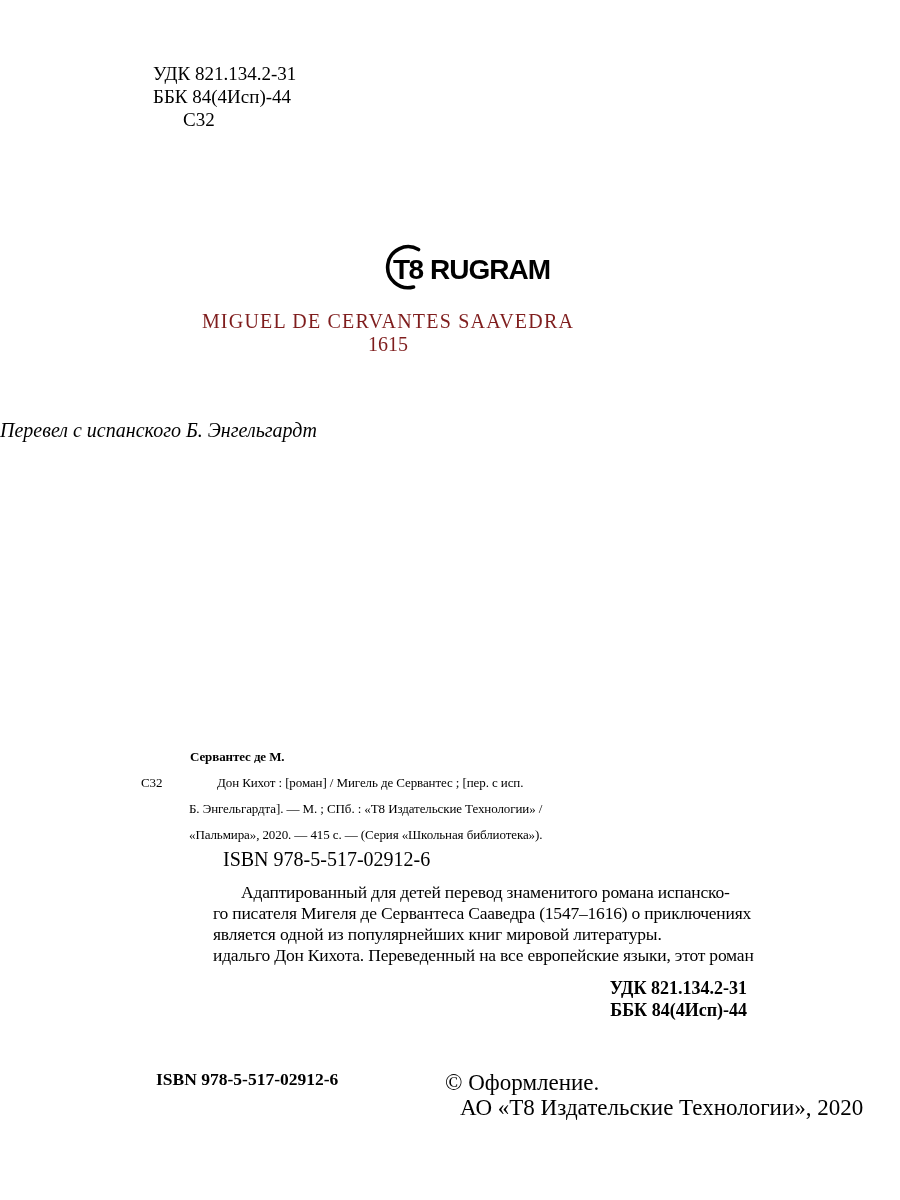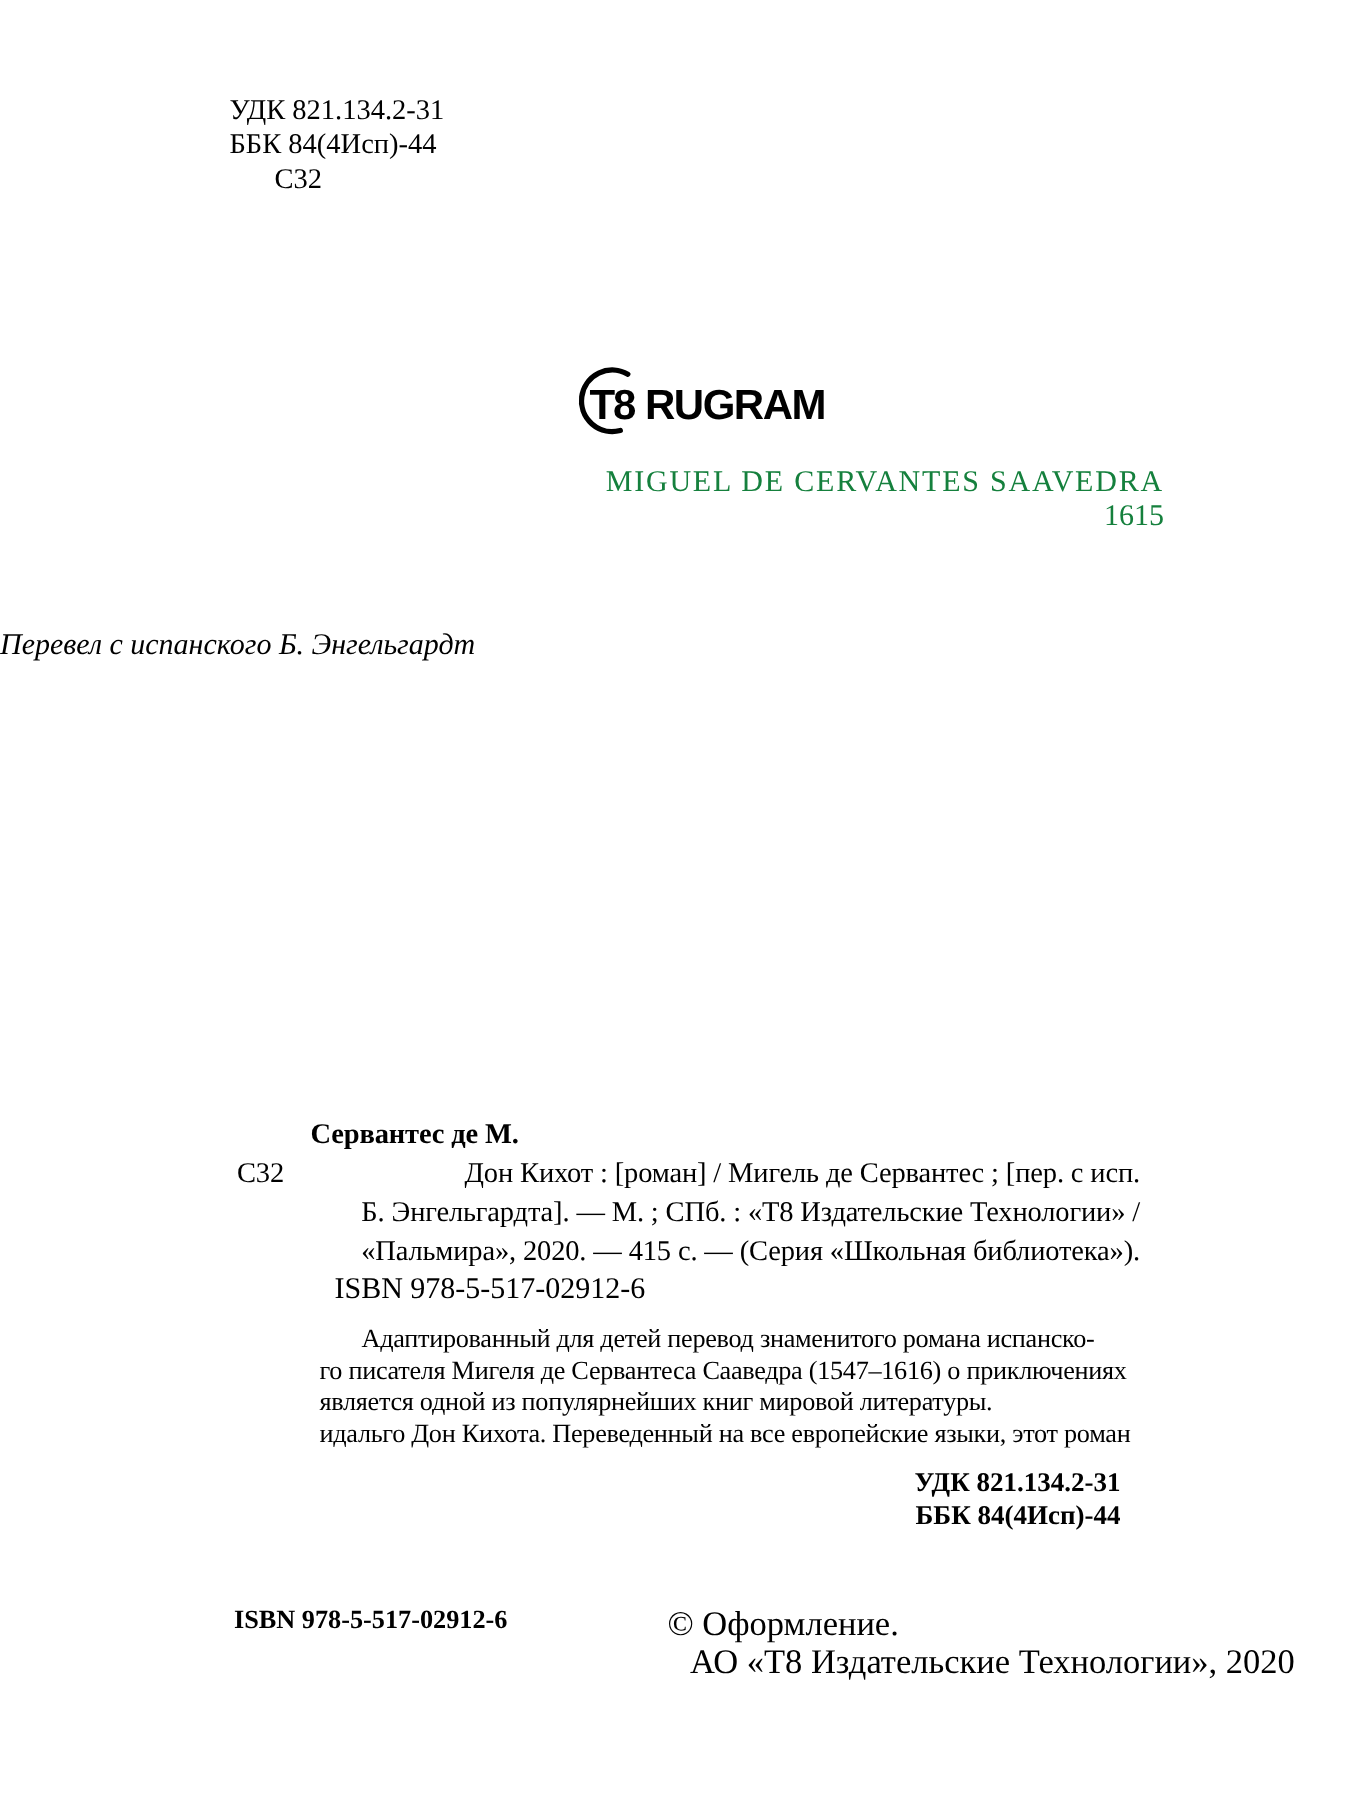--- a/index.html
+++ b/index.html
@@ -58,63 +58,63 @@
     font-size: 28px;
     letter-spacing: -1px;
   }
 
   
   .orig-title {
     position: absolute;
     left: 0;
     top: 310px;
     width: 776px;
-    text-align: right;
+    text-align: center;
     font-size: 20px;
     line-height: 23px;
-    color: #15803d;
+    color: #7f1d1d;
   }
   .orig-title .author-line { letter-spacing: 1.2px; }
 
   
   .translator {
     position: absolute;
     left: 0;
     top: 419px;
     width: 900px;
     text-align: left;
     font-style: italic;
     font-size: 20px;
   }
 
   
   .biblio {
     position: absolute;
-    left: 160px;
+    left: 143px;
     top: 744px;
     width: 600px;
-    font-size: 19px;
+    font-size: 13px;
     line-height: 26px;
     letter-spacing: -0.1px;
   }
   .biblio .b-author {
     margin-left: 47px;
     font-weight: bold;
   }
   .biblio .b-body {
     position: relative;
     margin-left: 46px;
     width: 554px;
   }
   .biblio .b-code {
     position: absolute;
     left: -48px;
     top: 0;
   }
-  .biblio .b-line { white-space: nowrap; text-align: right; }
+  .biblio .b-line { white-space: nowrap; }
   .biblio .b-line-first { padding-left: 28px; }
 
   .isbn-mid {
     position: absolute;
     left: 223px;
     top: 848px;
     font-size: 20px;
     white-space: nowrap;
   }
 

